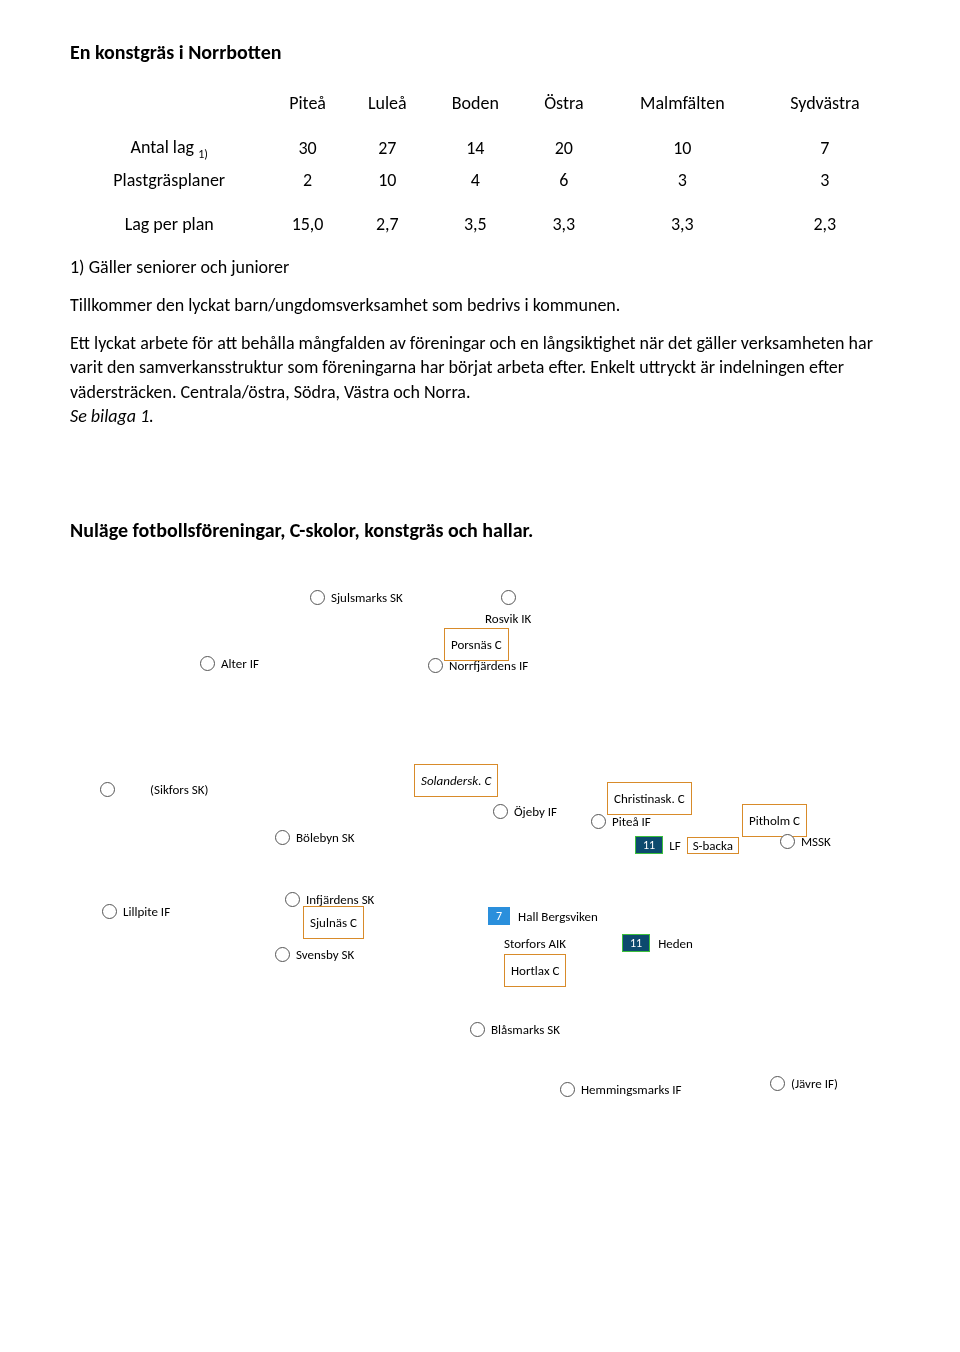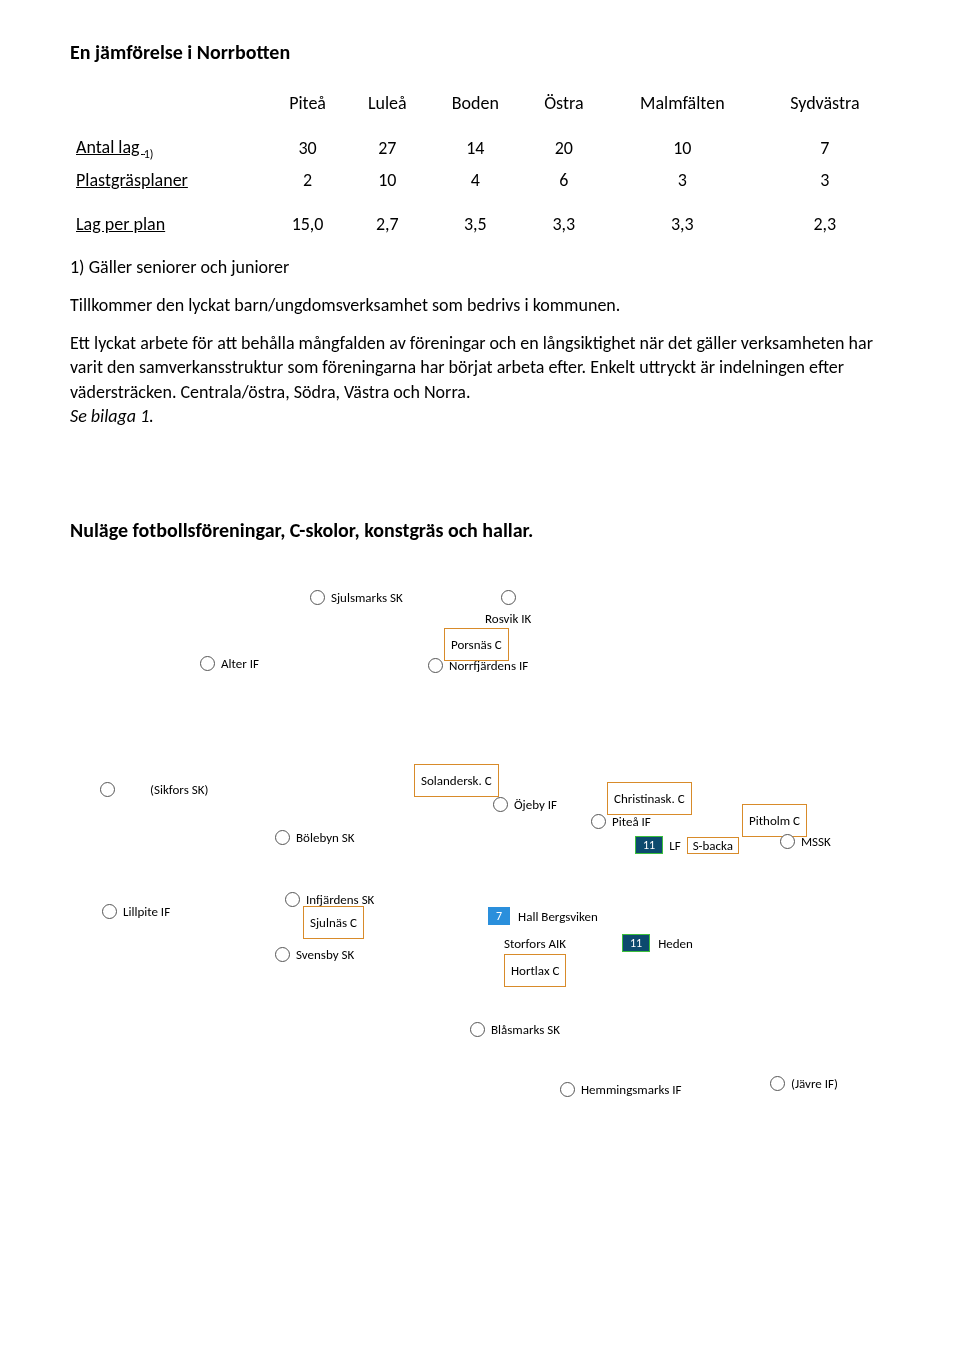--- a/index.html
+++ b/index.html
@@ -19,21 +19,21 @@
   }
   table.comp {
     border-collapse: collapse;
     width: 100%;
     font-size: 18px;
     margin-bottom: 16px;
   }
   table.comp td { padding: 4px 6px; }
   table.comp thead td { text-align: center; }
   table.comp tbody td { text-align: center; }
-  table.comp tbody td:first-child { text-align: left; text-decoration: underline; }
+  table.comp tbody td:first-child { text-align: center; }
   .rowlabel { white-space: nowrap; }
   .sub { font-size: 12px; vertical-align: sub; }
   .spacer-row td { height: 14px; }
   p.body {
     font-size: 18px;
     line-height: 1.35;
     margin-bottom: 14px;
   }
   .italic { font-style: italic; }
   h2.section {
@@ -95,21 +95,21 @@
     font-size: 14.5px;
     line-height: 1.3;
     width: 200px;
   }
   .abs { position: absolute; }
   .plain { font-size: 13px; }
 </style>
 </head>
 <body>
 
-<h1 class="title">En jämförelse i Norrbotten</h1>
+<h1 class="title">En konstgräs i Norrbotten</h1>
 
 <table class="comp">
   <thead>
     <tr>
       <td></td>
       <td>Piteå</td>
       <td>Luleå</td>
       <td>Boden</td>
       <td>Östra</td>
       <td>Malmfälten</td>
@@ -186,25 +186,25 @@
   <div class="node" style="left:358px; top:86px;">
     <span class="circ"></span>
     <span>Norrfjärdens IF</span>
   </div>
 
   <div class="node" style="left:30px; top:210px;gap:35px;">
     <span class="circ"></span>
     <span>(Sikfors SK)</span>
   </div>
 
-  <div class="abs" style="left:344px; top:198px;">
+  <div class="abs" style="left:344px; top:198px;font-style:italic;">
     <span class="box">Solandersk. C</span>
   </div>
 
-  <div class="node" style="left:423px; top:225px;">
+  <div class="node" style="left:423px; top:232px;">
     <span class="circ"></span>
     <span>Öjeby IF</span>
   </div>
 
   <div class="abs" style="left:537px; top:216px;">
     <span class="box">Christinask. C</span>
   </div>
 
   <div class="node" style="left:205px; top:258px;">
     <span class="circ"></span>

